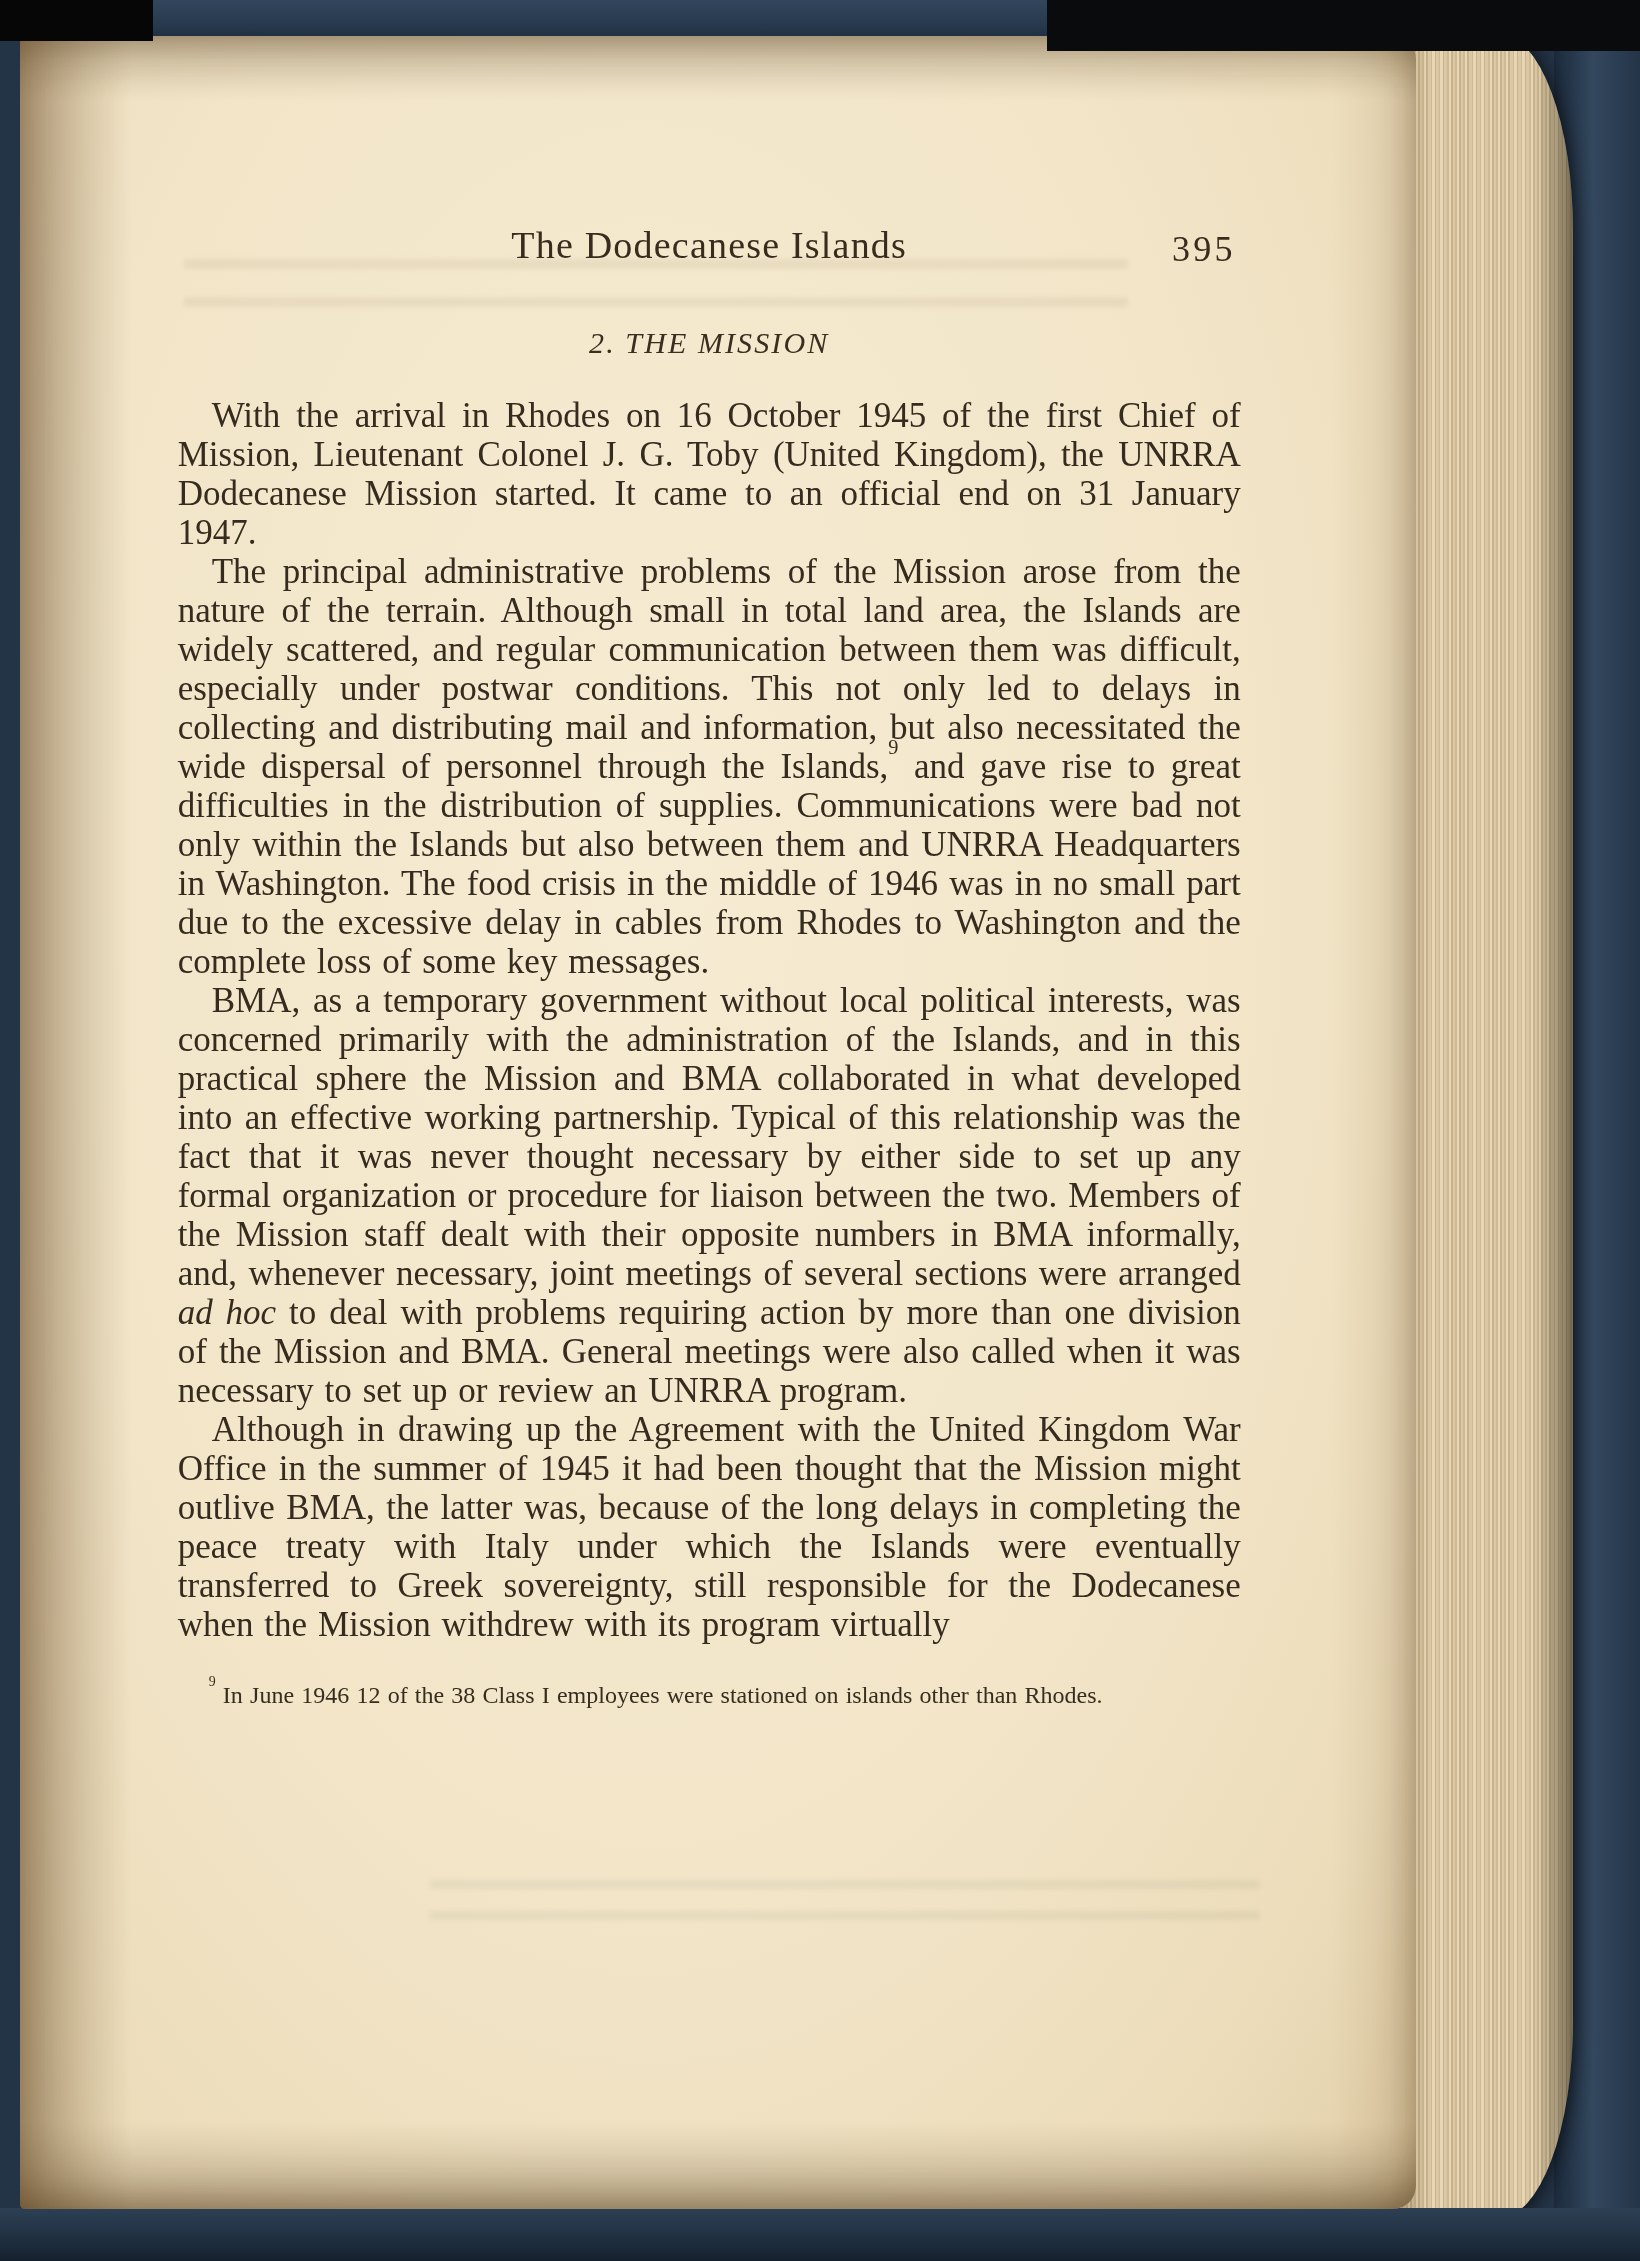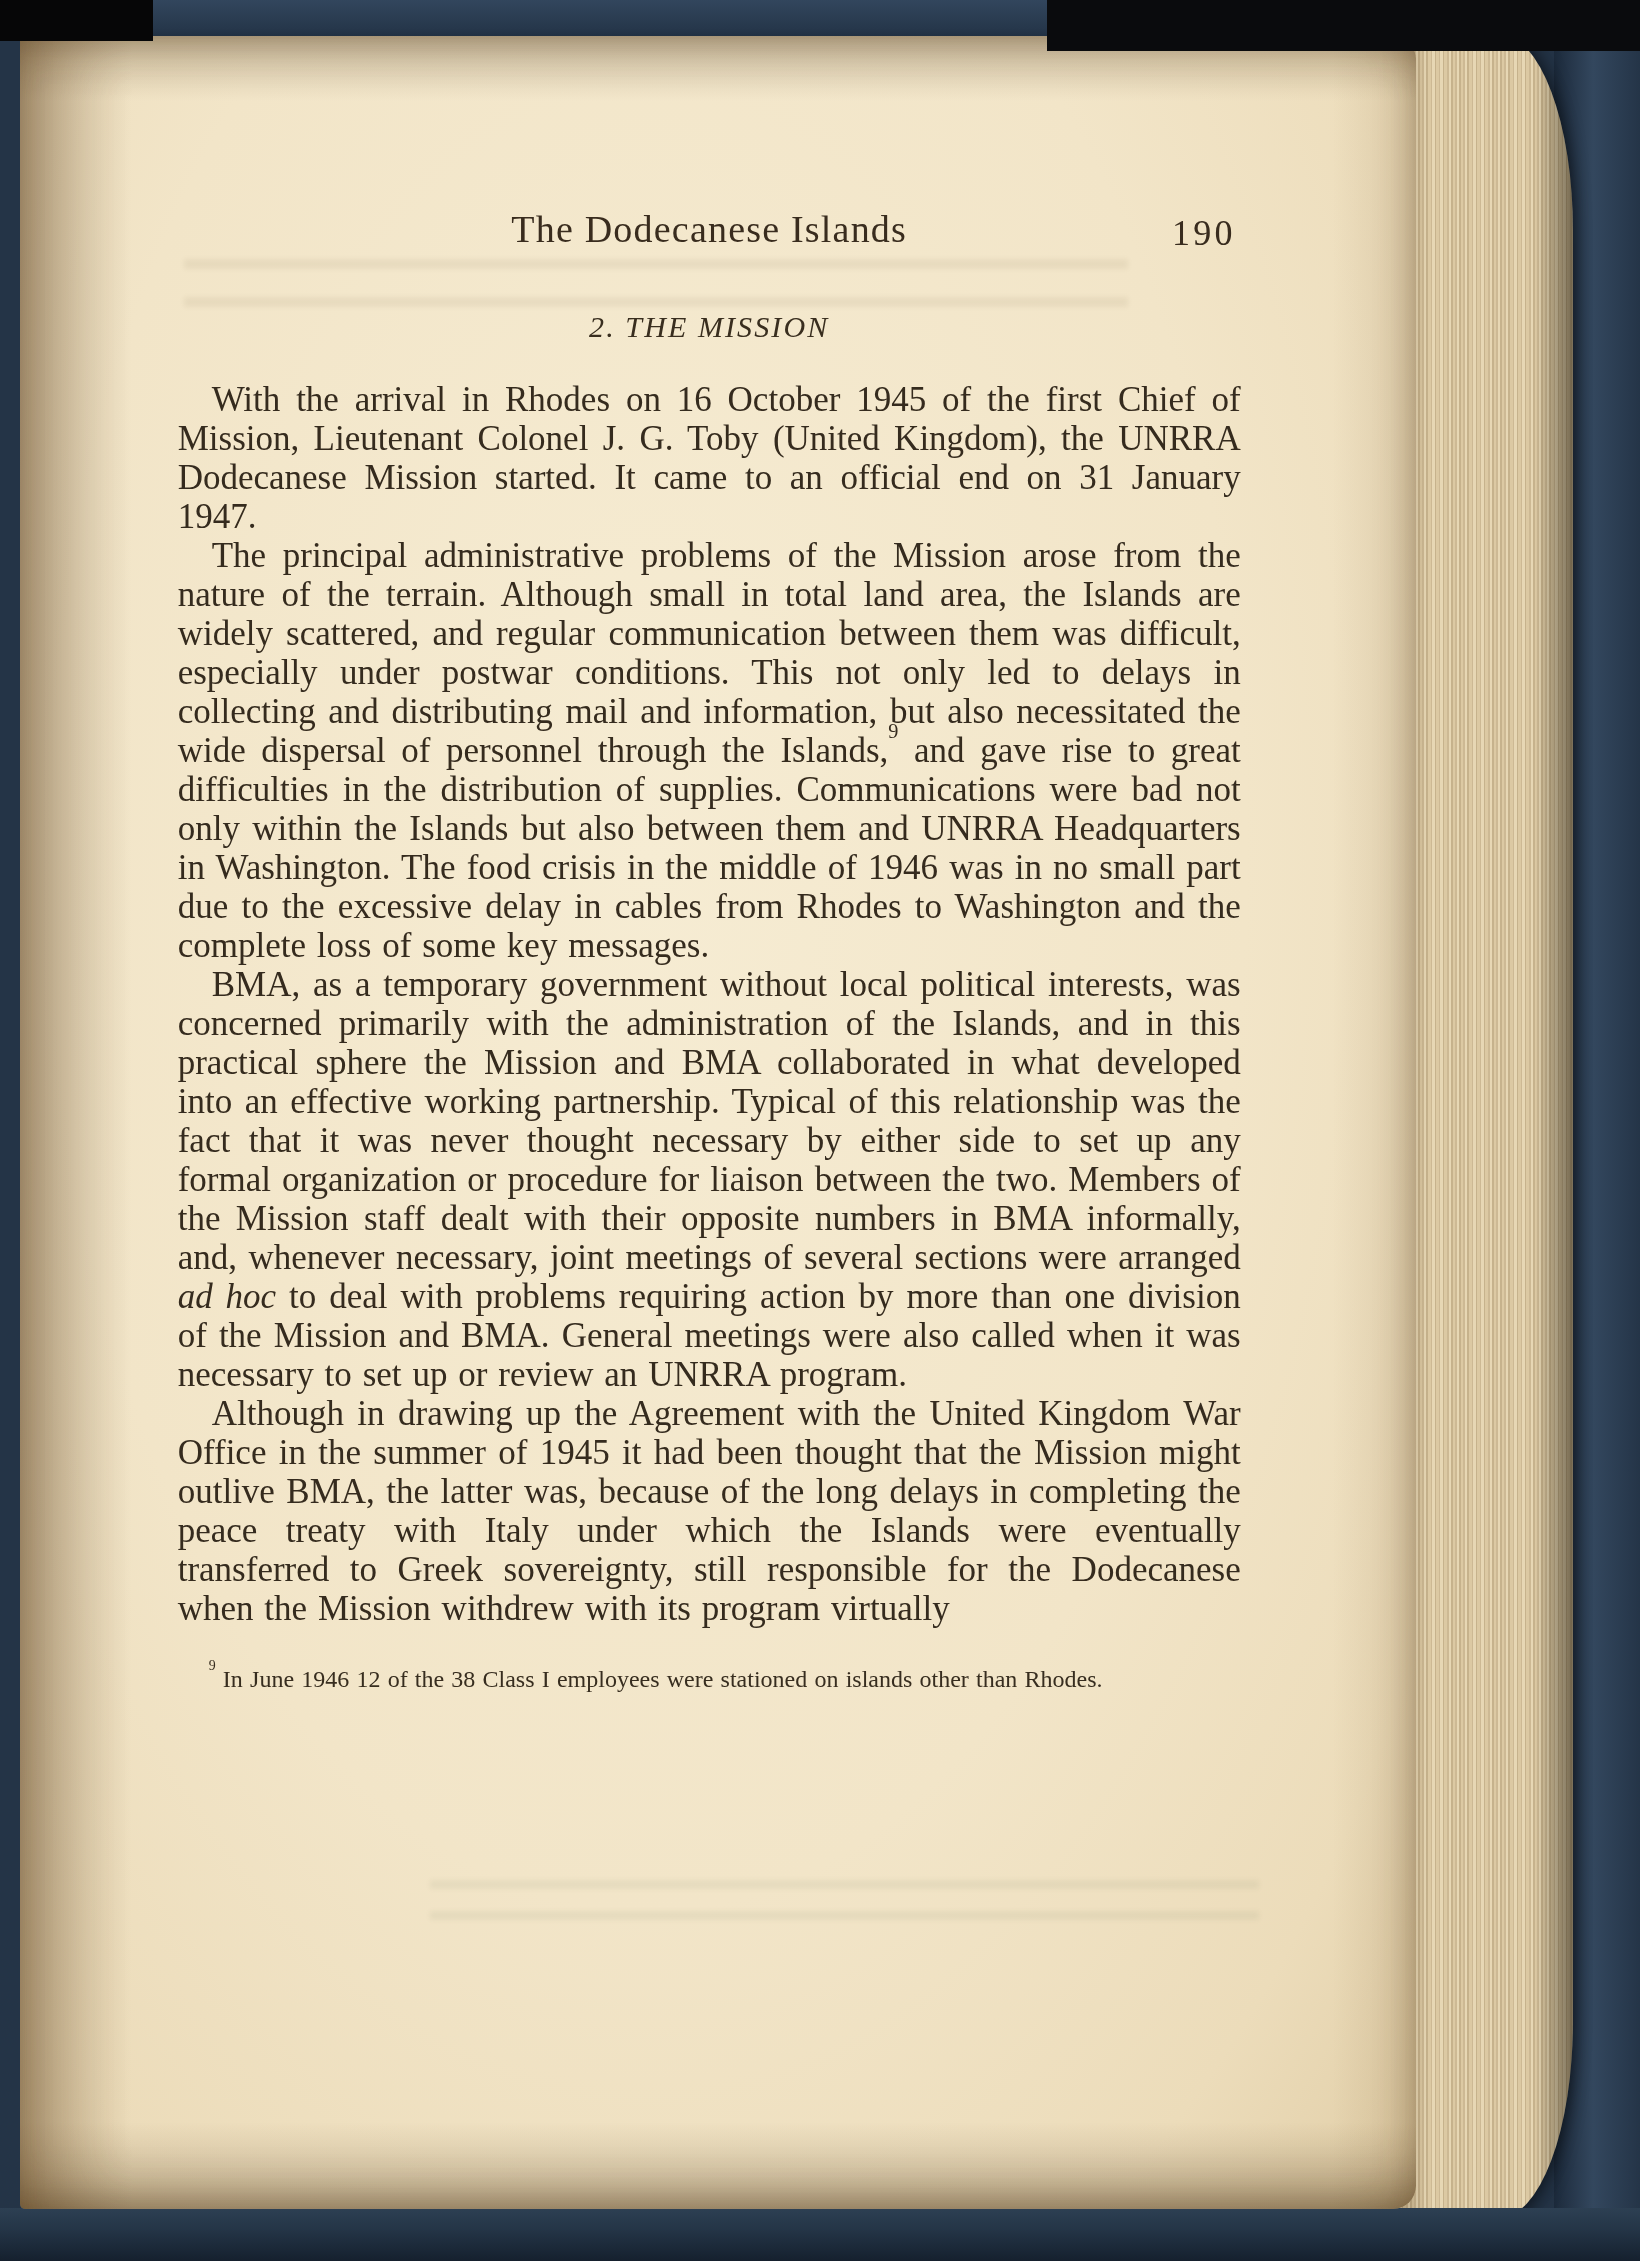--- a/index.html
+++ b/index.html
@@ -73,21 +73,21 @@
     left: 164px; top: 223px; width: 944px; height: 69px;
     background: repeating-linear-gradient(180deg, #6b5a38 0 9.8px, transparent 9.8px 38px);
   }
   .ghost-bottom {
     left: 410px; top: 1844px; width: 829px; height: 62px;
     background: repeating-linear-gradient(180deg, #5d7050 0 9px, transparent 9px 31px);
   }
 
   
   .content {
-    position: absolute; left: 158px; top: 0; width: 1063px;
+    position: absolute; left: 158px; top: 16px; width: 1063px;
     color: #362b1d;
   }
   .header-row { position: relative; margin-top: 171px; height: 49px; }
   .running-header {
     display: block; text-align: center;
     font-size: 38px; letter-spacing: 1.2px; color: #392c1e;
   }
   .page-number {
     position: absolute; right: 4.9px; top: 4.9px;
     font-size: 36px; letter-spacing: 3.3px; color: #392c1e;
@@ -128,21 +128,21 @@
   <div class="black-tr"></div>
 
   <div class="page">
     <div class="ghost ghost-top"></div>
     <div class="ghost ghost-bottom"></div>
 
     <div class="content">
 
       <div class="header-row">
         <span class="running-header">The Dodecanese Islands</span>
-        <span class="page-number">190</span>
+        <span class="page-number">395</span>
       </div>
 
       <div class="section-heading">2. THE MISSION</div>
 
       <div class="body-text" id="body-text">
           <p class="para"><span>With the arrival in Rhodes on 16 October 1945 of the first Chief of Mission, Lieutenant Colonel J. G. Toby (United Kingdom), the UNRRA Dodecanese Mission started. It came to an official end on 31 January 1947.</span></p>
           <p class="para"><span>The principal administrative problems of the Mission arose from the nature of the terrain. Although small in total land area, the Islands are widely scattered, and regular communication between them was difficult, especially under postwar conditions. This not only led to delays in collecting and distributing mail and information, but also necessitated the wide dispersal of personnel through the Islands,</span><sup class="fn-ref">9</sup><span> and gave rise to great difficulties in the distribution of supplies. Communications were bad not only within the Islands but also between them and UNRRA Headquarters in Washington. The food crisis in the middle of 1946 was in no small part due to the excessive delay in cables from Rhodes to Washington and the complete loss of some key messages.</span></p>
           <p class="para"><span>BMA, as a temporary government without local political interests, was concerned primarily with the administration of the Islands, and in this practical sphere the Mission and BMA collaborated in what developed into an effective working partnership. Typical of this relationship was the fact that it was never thought necessary by either side to set up any formal organization or procedure for liaison between the two. Members of the Mission staff dealt with their opposite numbers in BMA informally, and, whenever necessary, joint meetings of several sections were arranged </span><i>ad hoc</i><span> to deal with problems requiring action by more than one division of the Mission and BMA. General meetings were also called when it was necessary to set up or review an UNRRA program.</span></p>
           <p class="para"><span>Although in drawing up the Agreement with the United Kingdom War Office in the summer of 1945 it had been thought that the Mission might outlive BMA, the latter was, because of the long delays in completing the peace treaty with Italy under which the Islands were eventually transferred to Greek sovereignty, still responsible for the Dodecanese when the Mission withdrew with its program virtually</span></p>
         </div>

